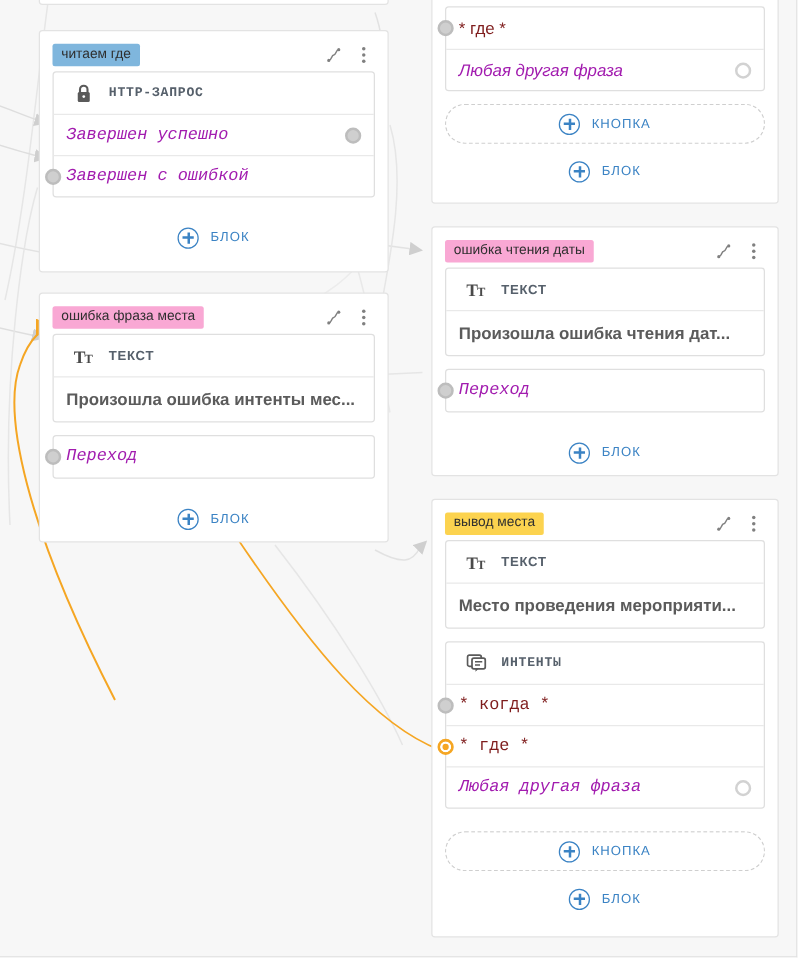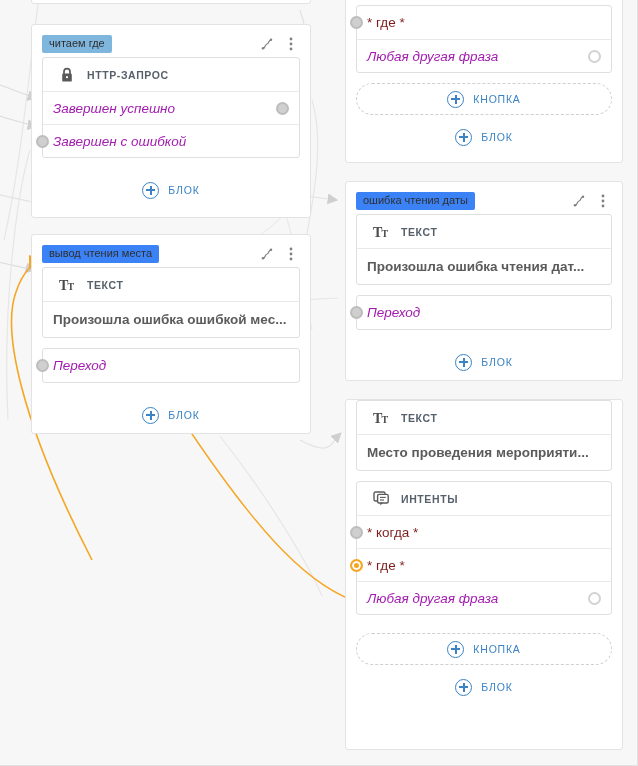--- a/index.html
+++ b/index.html
@@ -38,38 +38,38 @@
   .badge {
     font-size: 11px;
     font-weight: normal;
     color: #2f2f2f;
     padding: 3px 7px 4px 7px;
     border-radius: 2px;
     white-space: nowrap;
     line-height: 1;
   }
   .badge.blue   { background: #7fb6dd; }
-  .badge.red    { background: #3b82f6; }
+  .badge.red    { background: #f9a8d4; }
   .badge.yellow { background: #fcd34f; }
   .head-spacer { flex: 1 1 auto; }
   .head-icon {
     width: 18px; height: 18px;
     display: flex; align-items: center; justify-content: center;
     margin-left: 6px;
     opacity: .85;
   }
   .card-body { padding: 0 10px 10px 10px; }
 
   .group {
     border: 1px solid #dfdfdf;
     border-radius: 3px;
     margin-bottom: 10px;
     background: #fff;
   }
-  .group.last { margin-bottom: 18px; }
+  .group.last { margin-bottom: 18px; font-family: Liberation Mono, monospace; }
   .row {
     display: flex;
     align-items: center;
     padding: 0 10px;
     height: 33px;
     position: relative;
   }
   .row + .row { border-top: 1px solid #e9e9e9; }
   .row.tall { height: 36px; font-weight: bold; }
   .row.type {
@@ -254,21 +254,21 @@
       </div>
       <div class="add-btn">
         <span class="plus"></span>
         <span class="add-label">блок</span>
       </div>
     </div>
   </div>
 
   <div class="card" style="left:31px; top:234px; width:280px; height:200px;">
     <div class="card-head">
-      <span class="badge red">вывод чтения места</span>
+      <span class="badge red">ошибка фраза места</span>
       <span class="head-spacer"></span>
       <span class="head-icon">
         <svg width="14" height="14" viewBox="0 0 14 14">
           <path d="M3.2,11.2 C5.5,11.2 5.0,7.2 7.0,7.0 C9.0,6.8 8.6,2.8 10.9,2.8" fill="none" stroke="#6b6b6b" stroke-width="1.2"></path>
           <circle cx="3.0" cy="11.3" r="1.25" fill="#6b6b6b"></circle>
           <circle cx="11.0" cy="2.7" r="1.25" fill="#6b6b6b"></circle>
         </svg>
       </span>
       <span class="head-icon">
         <svg width="4" height="14" viewBox="0 0 4 14">
@@ -283,21 +283,21 @@
         <div class="row type">
           <span class="type-icon">
             <svg width="17" height="14" viewBox="0 0 17 14">
               <text x="0" y="12" font-family="Liberation Serif, serif" font-size="14" font-weight="bold" fill="#4a4a4a">T</text>
               <text x="8.5" y="12" font-family="Liberation Serif, serif" font-size="10" font-weight="bold" fill="#4a4a4a">T</text>
             </svg>
           </span>
           <span class="type-label">текст</span>
         </div>
         <div class="row tall">
-          <span class="txt-content">Произошла ошибка ошибкой мес...</span>
+          <span class="txt-content">Произошла ошибка интенты мес...</span>
         </div>
       </div>
       <div class="group last">
         <div class="row">
           <span class="port filled port-left"></span>
           <span class="italic">Переход</span>
         </div>
       </div>
       <div class="add-btn">
         <span class="plus"></span>
@@ -371,20 +371,38 @@
         </div>
       </div>
       <div class="add-btn">
         <span class="plus"></span>
         <span class="add-label">блок</span>
       </div>
     </div>
   </div>
 
   <div class="card" style="left:345px; top:399px; width:278px; height:351px;">
+    <div class="card-head">
+      <span class="badge yellow">вывод места</span>
+      <span class="head-spacer"></span>
+      <span class="head-icon">
+        <svg width="14" height="14" viewBox="0 0 14 14">
+          <path d="M3.2,11.2 C5.5,11.2 5.0,7.2 7.0,7.0 C9.0,6.8 8.6,2.8 10.9,2.8" fill="none" stroke="#6b6b6b" stroke-width="1.2"></path>
+          <circle cx="3.0" cy="11.3" r="1.25" fill="#6b6b6b"></circle>
+          <circle cx="11.0" cy="2.7" r="1.25" fill="#6b6b6b"></circle>
+        </svg>
+      </span>
+      <span class="head-icon">
+        <svg width="4" height="14" viewBox="0 0 4 14">
+          <circle cx="2" cy="2" r="1.4" fill="#6b6b6b"></circle>
+          <circle cx="2" cy="7" r="1.4" fill="#6b6b6b"></circle>
+          <circle cx="2" cy="12" r="1.4" fill="#6b6b6b"></circle>
+        </svg>
+      </span>
+    </div>
     <div class="card-body">
       <div class="group">
         <div class="row type">
           <span class="type-icon">
             <svg width="17" height="14" viewBox="0 0 17 14">
               <text x="0" y="12" font-family="Liberation Serif, serif" font-size="14" font-weight="bold" fill="#4a4a4a">T</text>
               <text x="8.5" y="12" font-family="Liberation Serif, serif" font-size="10" font-weight="bold" fill="#4a4a4a">T</text>
             </svg>
           </span>
           <span class="type-label">текст</span>

